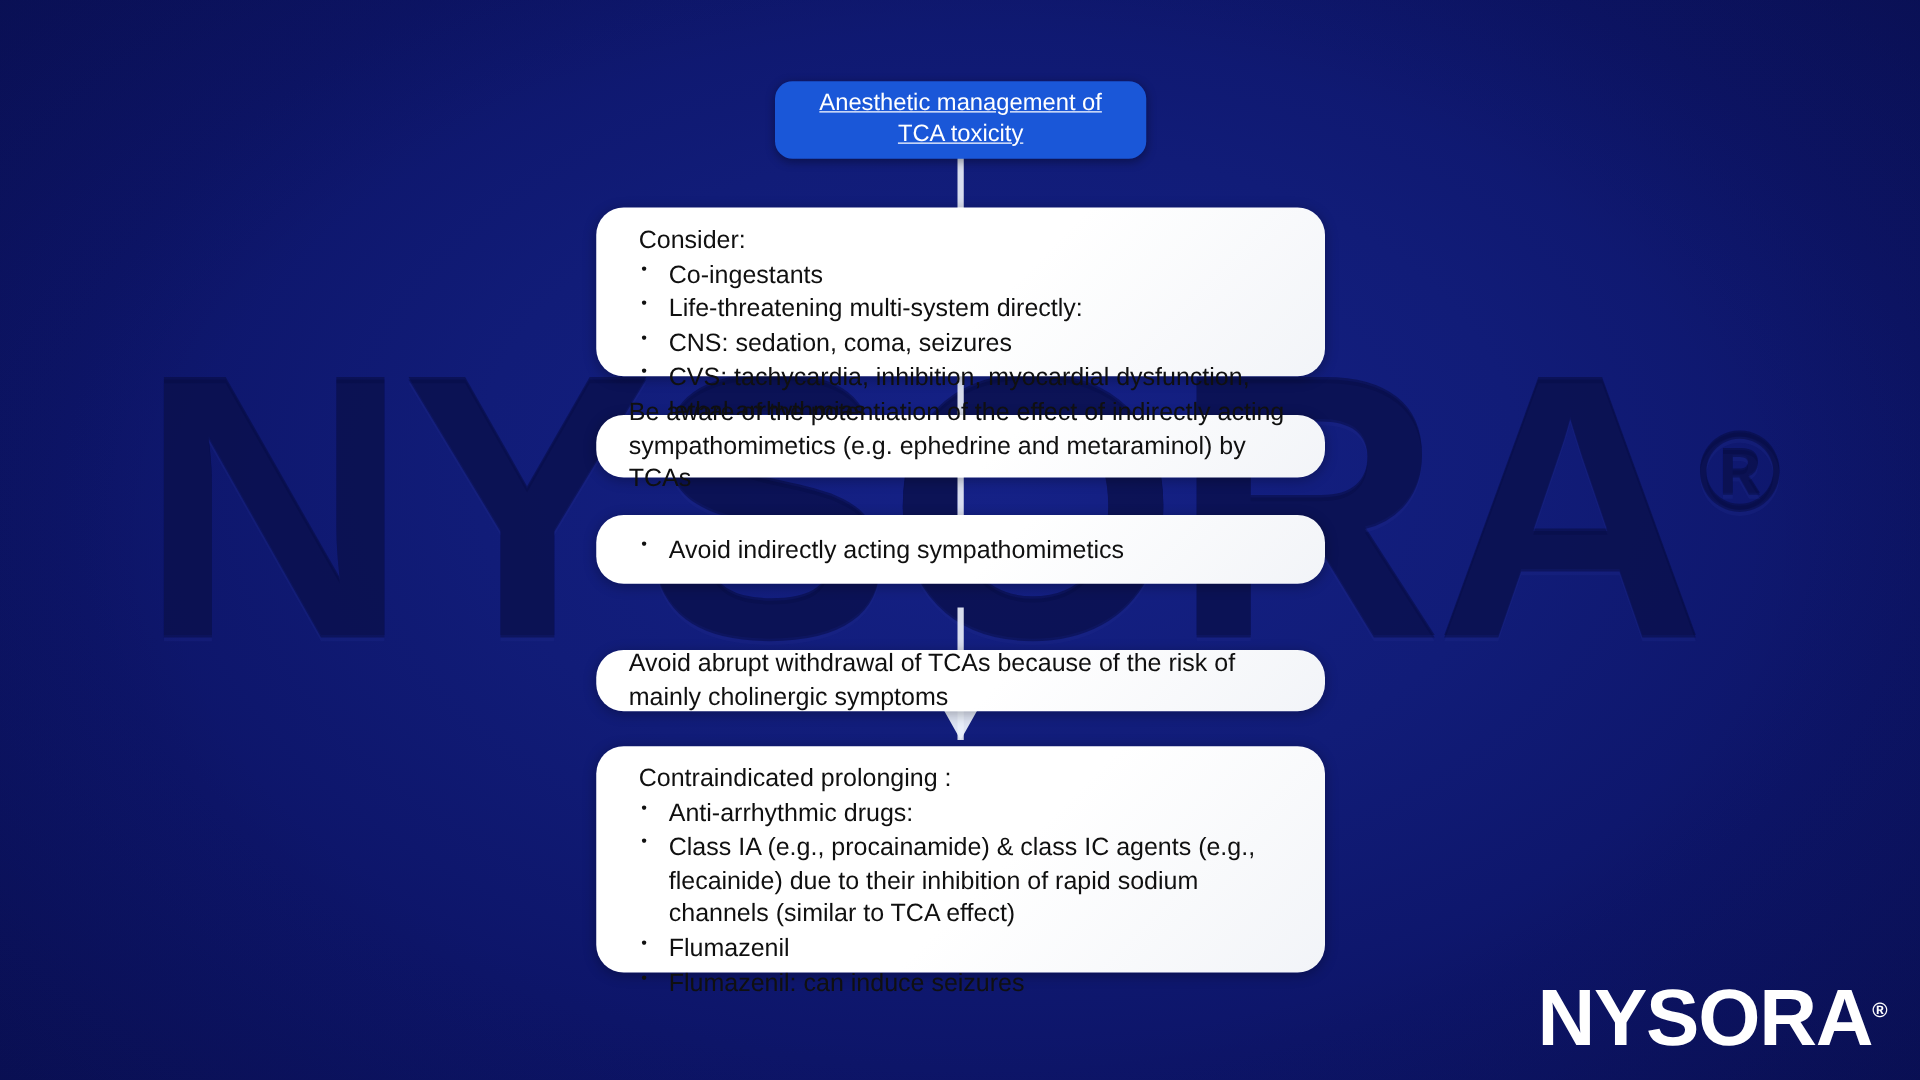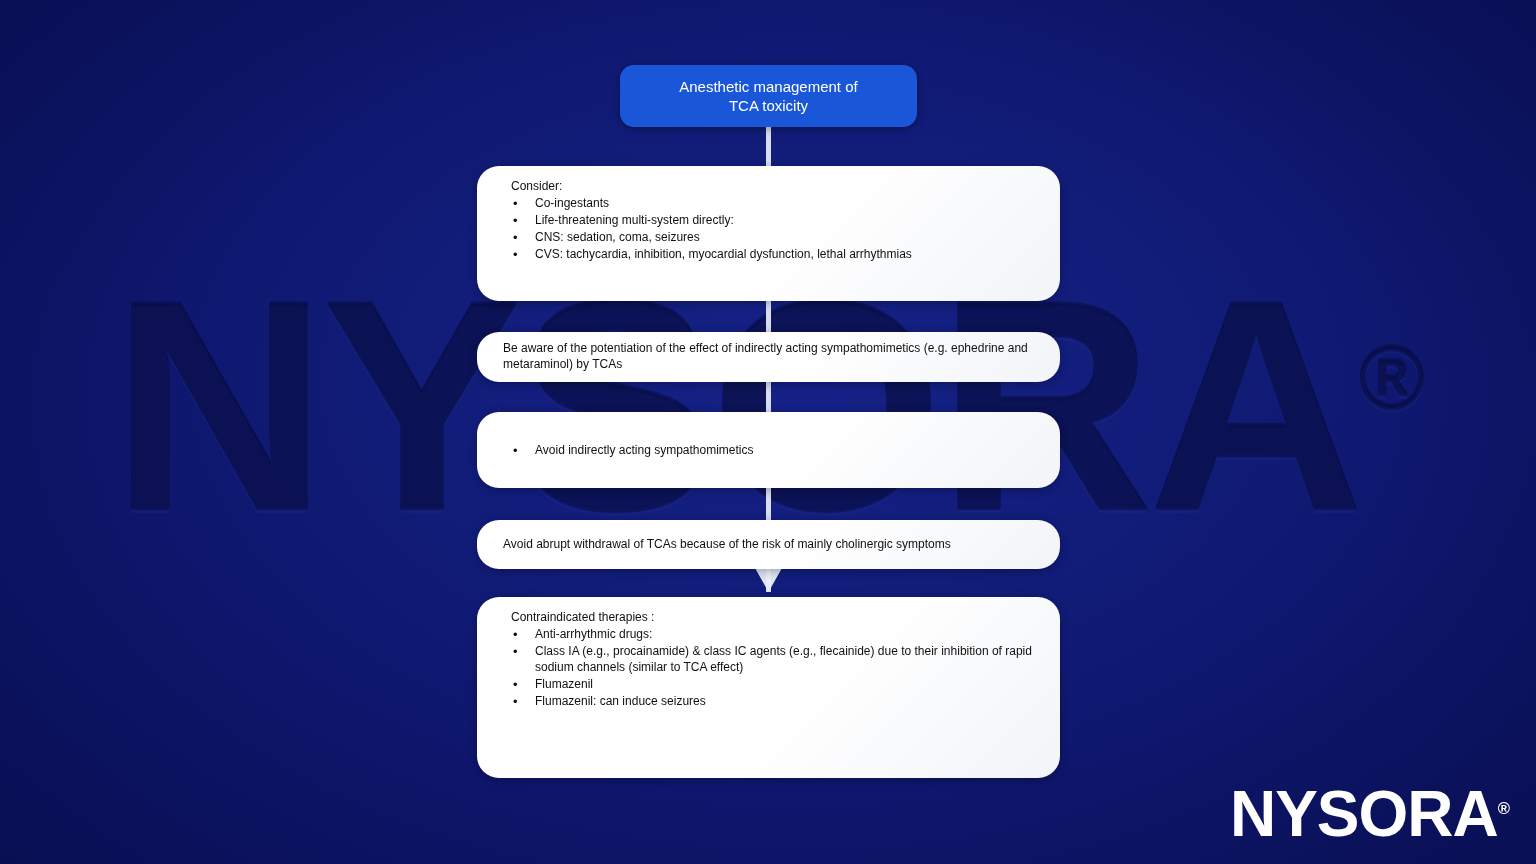--- a/index.html
+++ b/index.html
@@ -61,41 +61,42 @@
     opacity:.95;
   }
 
   .node{
     position:absolute;
     border-radius:22px;
     background:linear-gradient(135deg,#ffffff 0%,#ffffff 55%,#f2f4f8 100%);
     box-shadow:0 2px 10px rgba(0,0,0,.30);
     color:#101010;
     padding:13px 26px 13px 34px;
-    font-size:12px;
+    font-size:20px;
     line-height:1.33;
   }
   .node.center{ text-align:center; padding-left:26px; }
 
   #title-node{
     left:620px; top:65px; width:297px; height:62px;
     background:#1a57d8;
     color:#ffffff;
     border-radius:14px;
     display:flex; align-items:center; justify-content:center;
     text-align:center;
-    font-size:15px;
+    font-size:19px;
     line-height:1.3;
     padding:0 16px;
     box-shadow:0 2px 8px rgba(0,0,0,.35);
+    text-decoration:underline;
   }
 
   #node-consider{ left:477px; top:166px;  width:583px; height:135px; }
   #node-aware   { left:477px; top:332px;  width:583px; height:50px;  display:flex; align-items:center; }
-  #node-avoid   { left:477px; top:412px;  width:583px; height:76px;  display:flex; align-items:center; }
+  #node-avoid   { left:477px; top:412px;  width:583px; height:55px;  display:flex; align-items:center; }
   #node-withdraw{ left:477px; top:520px;  width:583px; height:49px;  display:flex; align-items:center; }
   #node-contra  { left:477px; top:597px;  width:583px; height:181px; }
 
   .lead{ margin-bottom:1px; }
   ul.bullets{ list-style:none; }
   ul.bullets li{
     position:relative;
     padding-left:24px;
     margin-top:1px;
   }
@@ -162,21 +163,21 @@
     <ul class="bullets" style="width:100%">
       <li>Avoid indirectly acting sympathomimetics</li>
     </ul>
   </div>
 
   <div id="node-withdraw" class="node center">
     <div class="center-text">Avoid abrupt withdrawal of TCAs because of the risk of mainly cholinergic symptoms</div>
   </div>
 
   <div id="node-contra" class="node">
-    <div class="lead">Contraindicated therapies :</div>
+    <div class="lead">Contraindicated prolonging :</div>
     <ul class="bullets">
       <li>Anti-arrhythmic drugs:</li>
       <li>Class IA (e.g., procainamide) &amp; class IC agents (e.g., flecainide) due to their inhibition of rapid sodium channels (similar to TCA effect)</li>
       <li>Flumazenil</li>
       <li>Flumazenil: can induce seizures</li>
     </ul>
   </div>
 
 </div>
 

